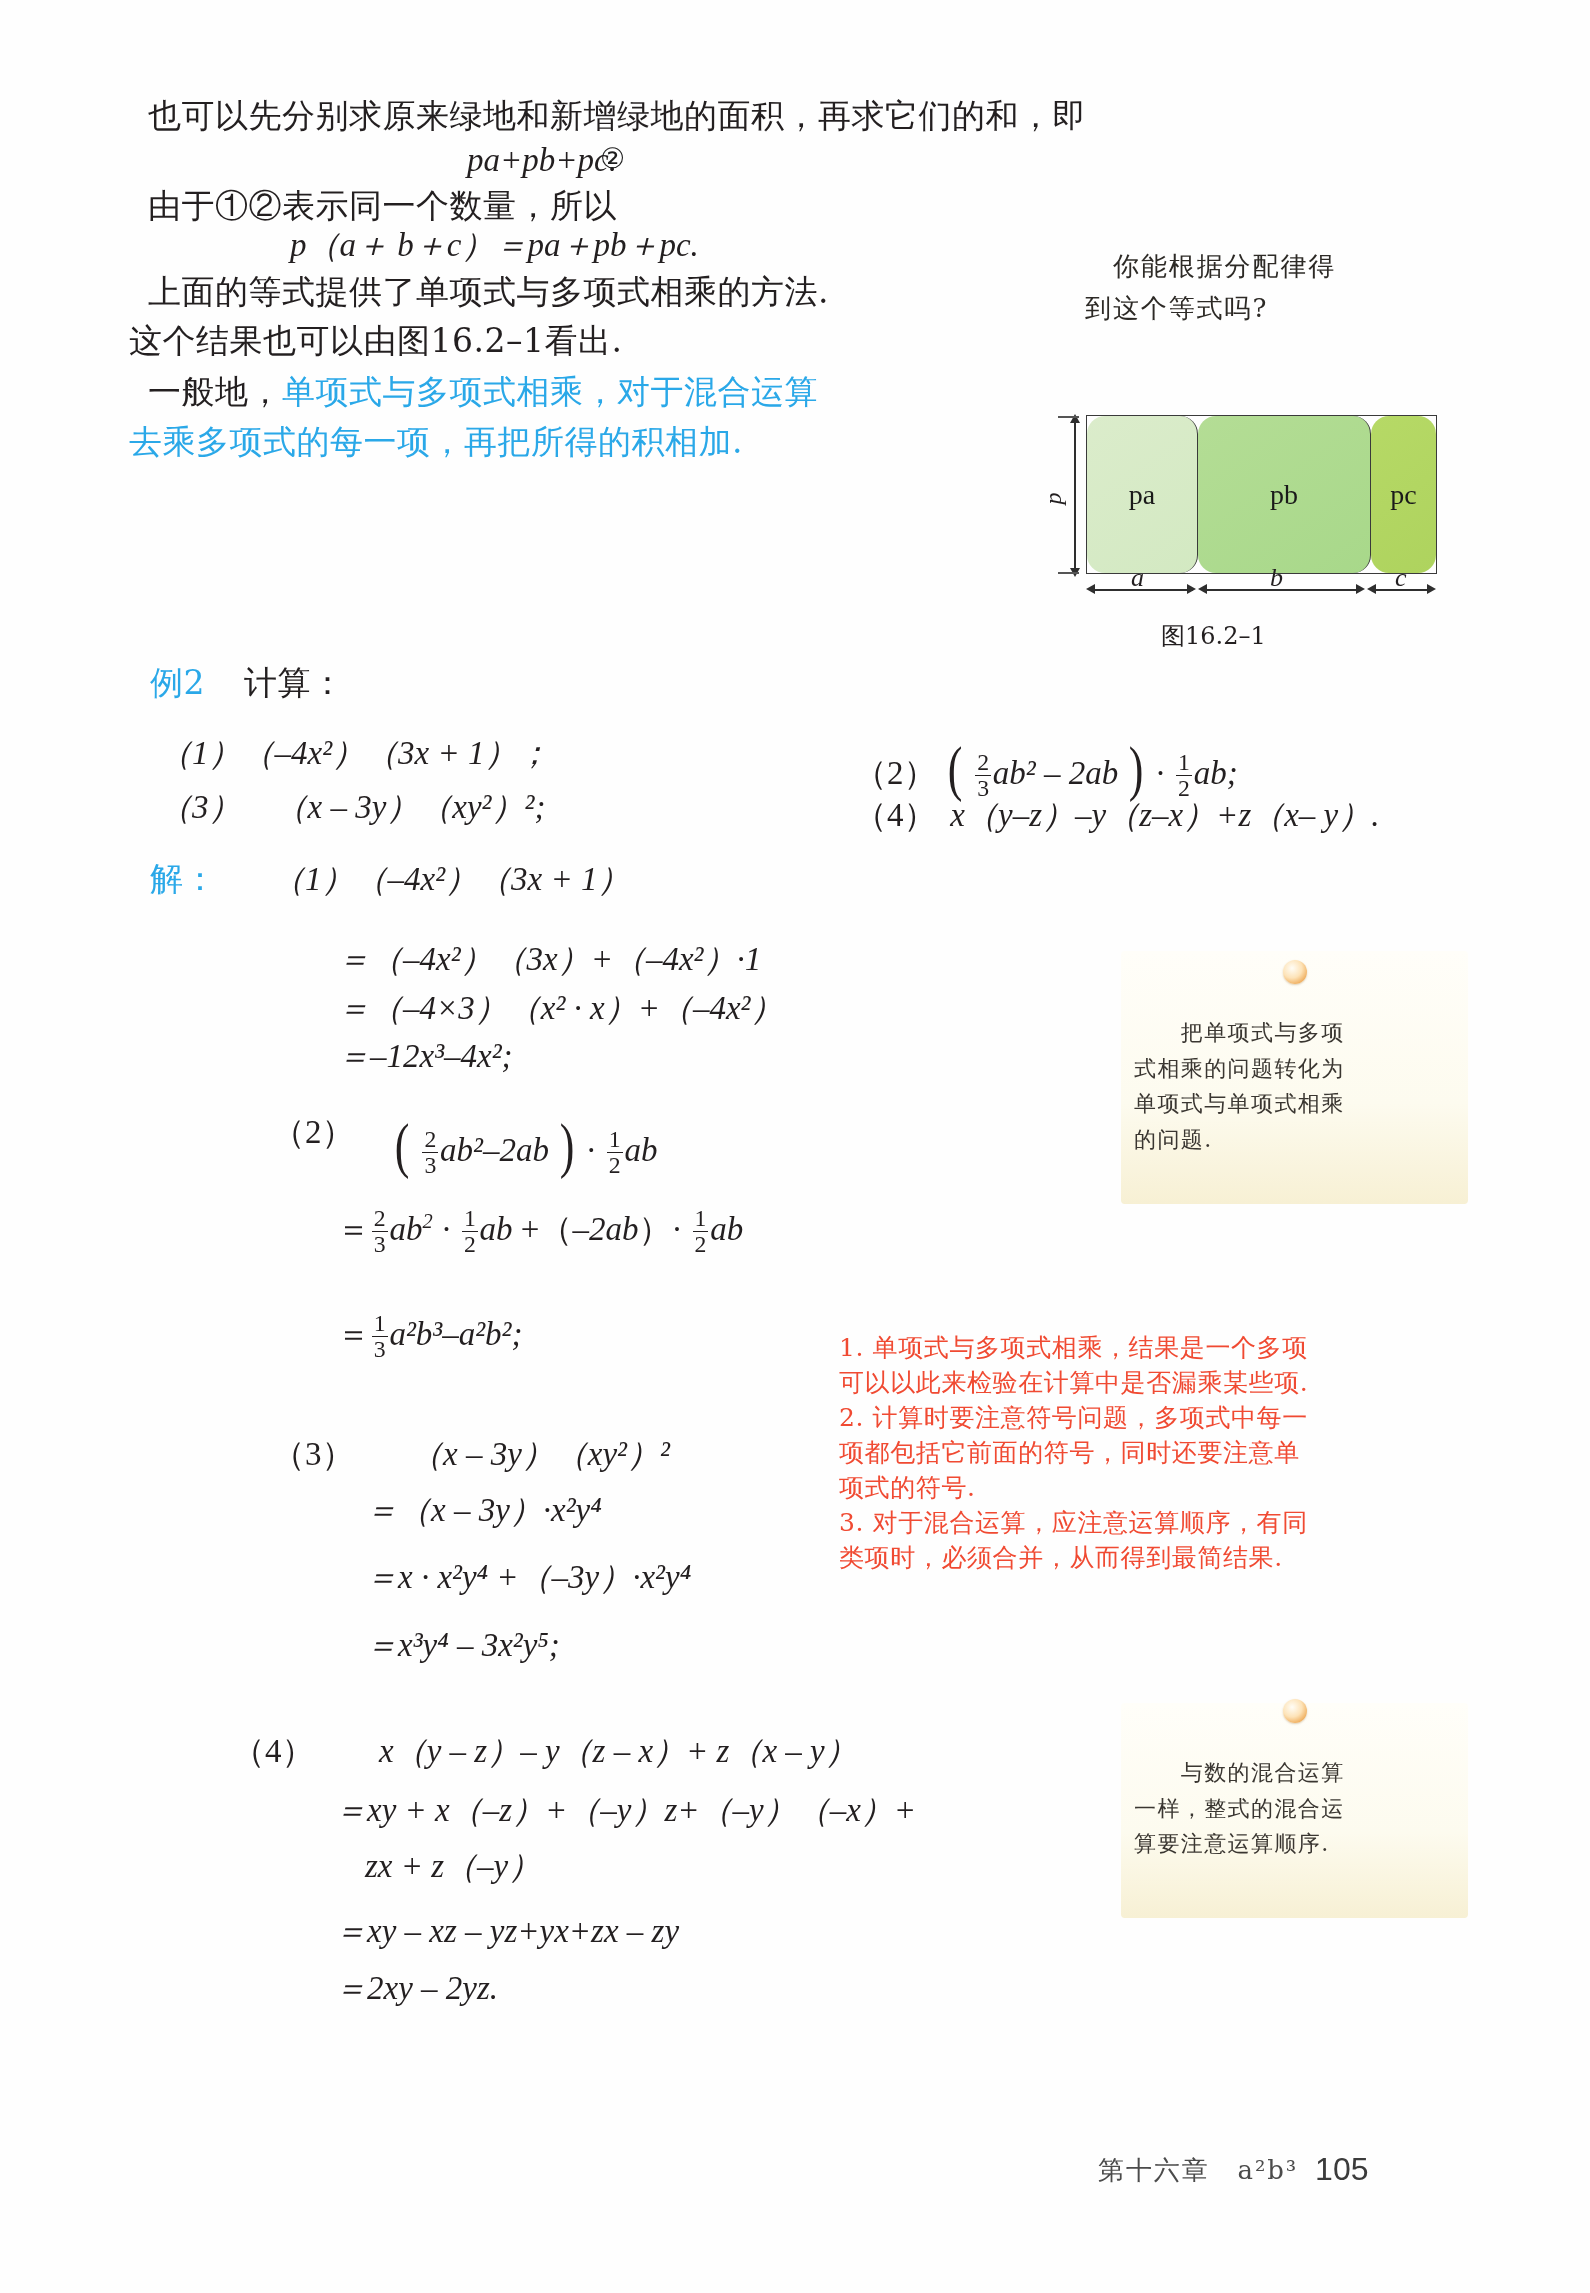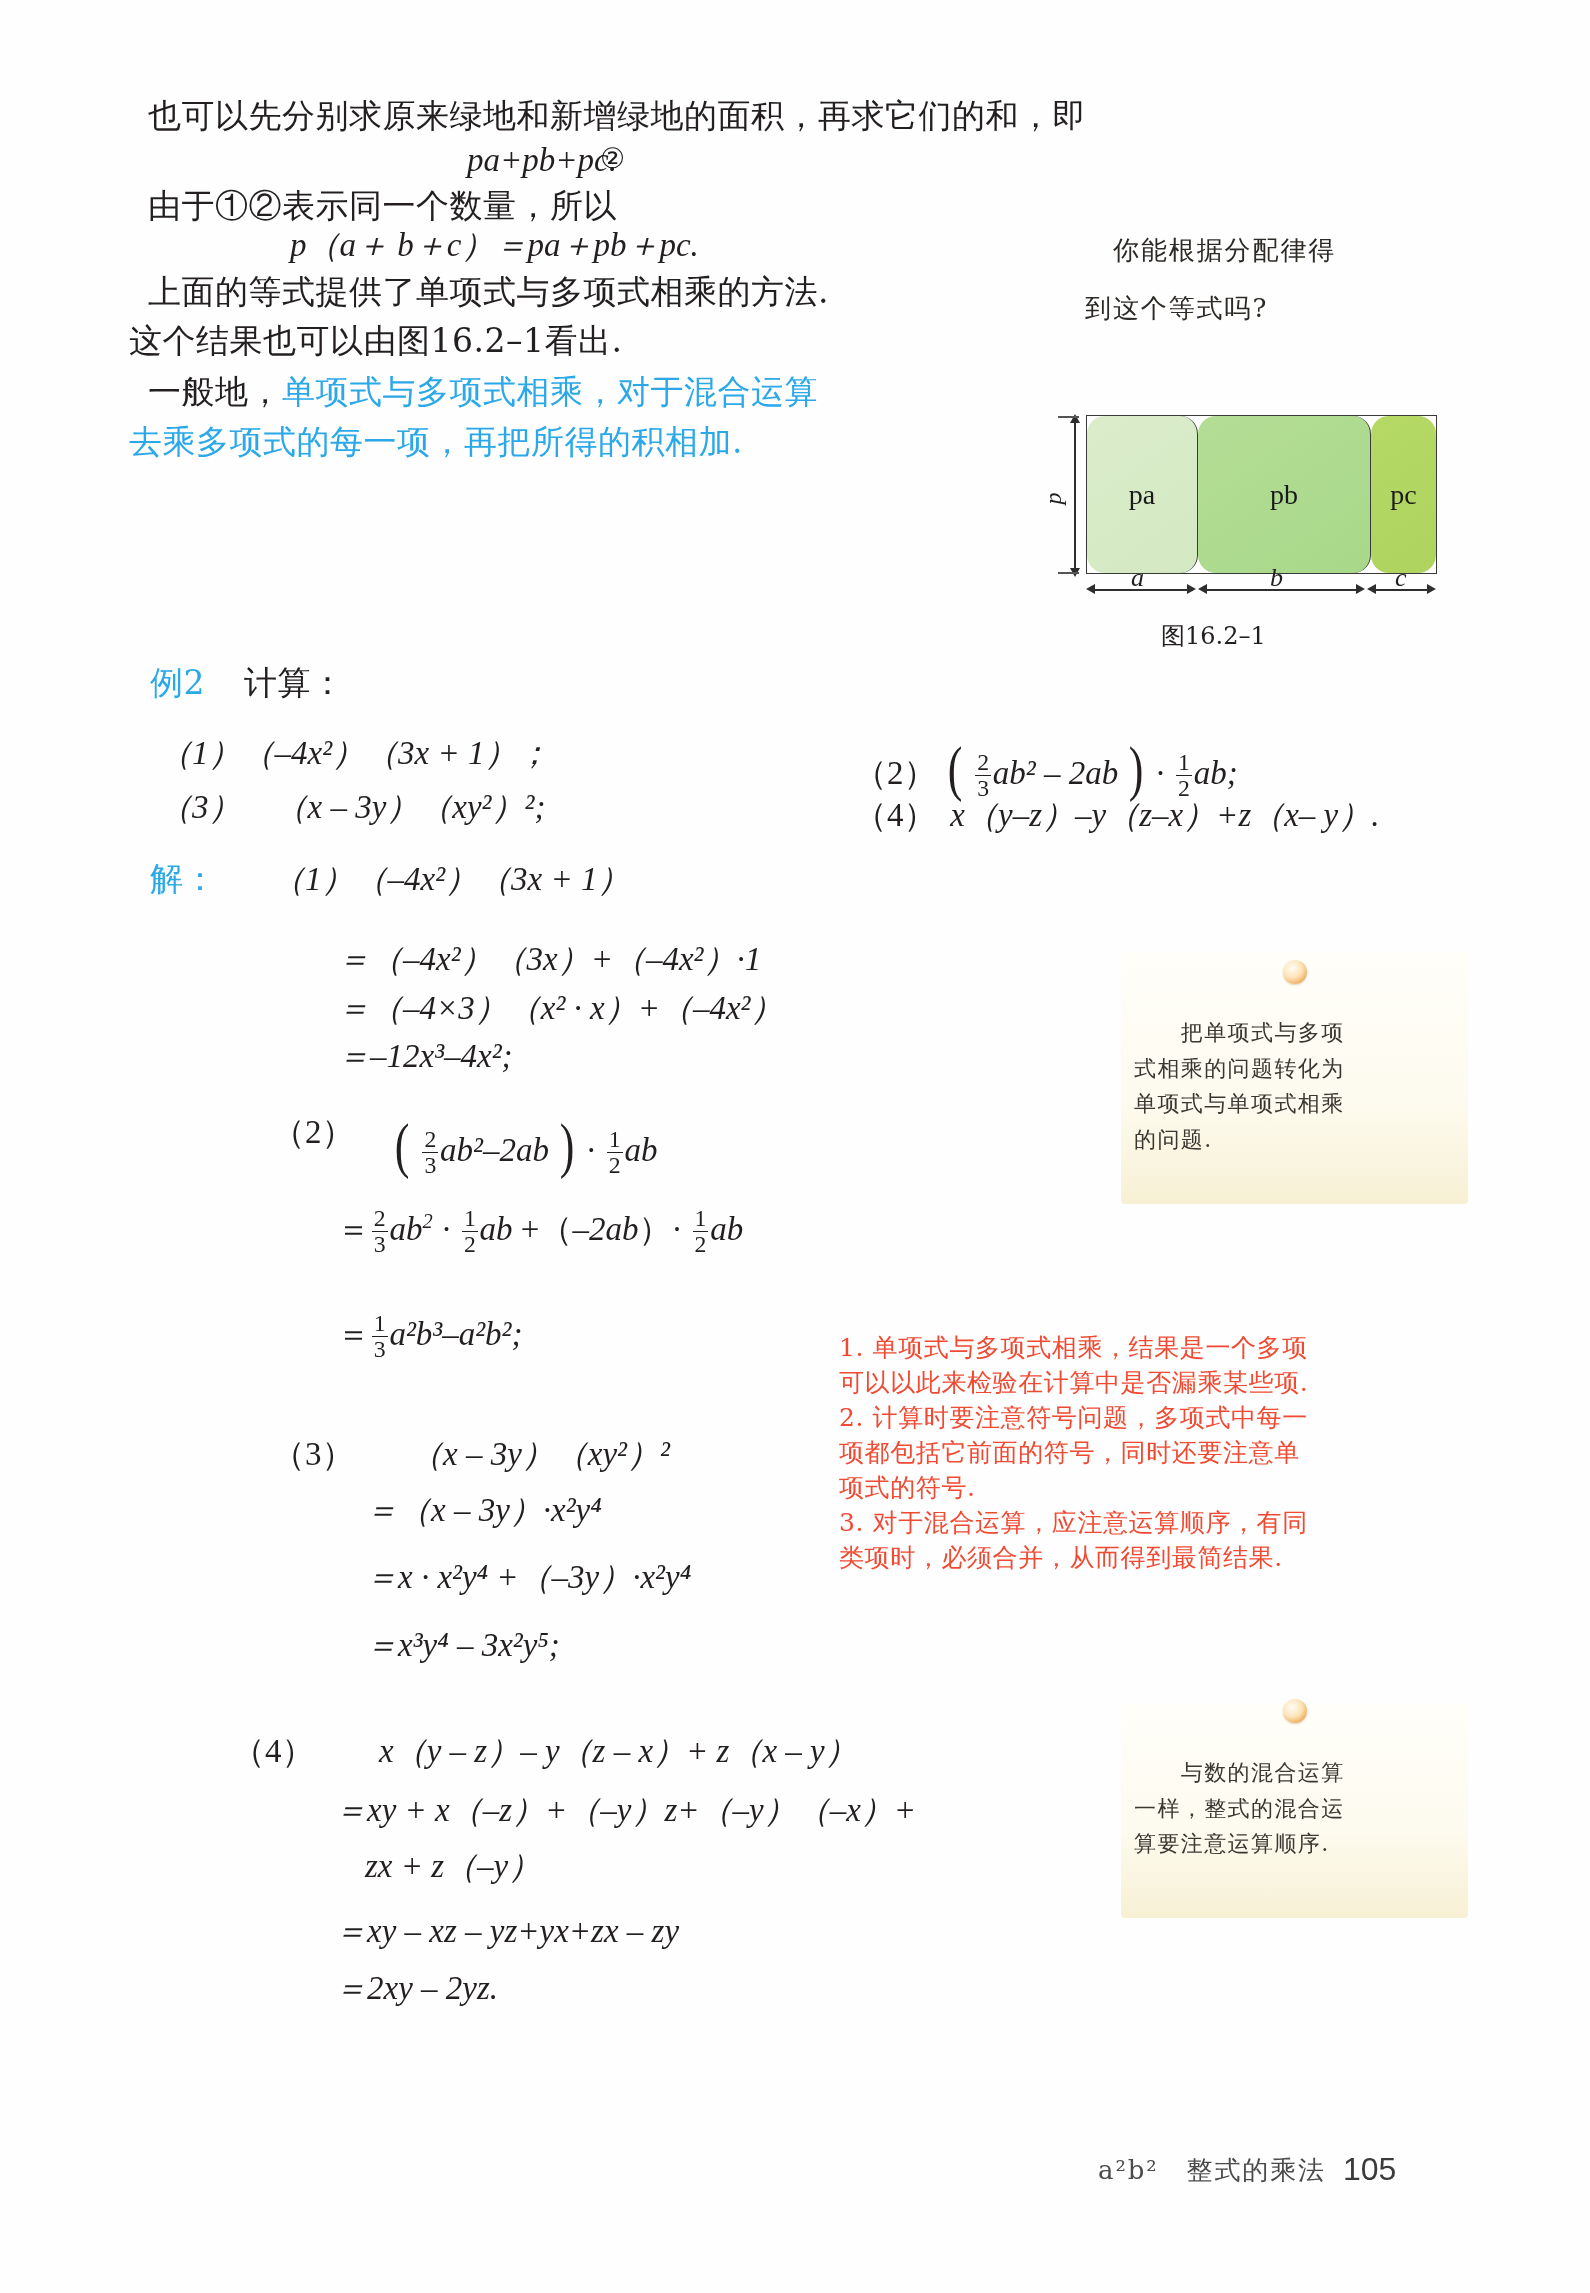--- a/index.html
+++ b/index.html
@@ -190,21 +190,21 @@
   </div>
 
   <div class="cn abs" style="left:148px; top:270px;">上面的等式提供了单项式与多项式相乘的方法.</div>
   <div class="cn abs" style="left:129px; top:319px;">这个结果也可以由图16.2–1看出.</div>
 
   <div class="cn abs" style="left:148px; top:370px;">
     <span>一般地，</span><span class="blue">单项式与多项式相乘，对于混合运算</span>
   </div>
   <div class="cn abs blue" style="left:129px; top:420px;">去乘多项式的每一项，再把所得的积相加.</div>
 
-  <div class="balloon" style="left:1113px; top:232px;">你能根据分配律得</div>
+  <div class="balloon" style="left:1113px; top:248px;">你能根据分配律得</div>
   <div class="balloon" style="left:1085px; top:290px;">到这个等式吗?</div>
 
   <div class="figure-wrap" style="left:1049px; top:403px; width:422px; height:244px;">
 
     <div class="math" style="position:absolute; left:-1.9px; top:82px; font-size:24px; transform:rotate(-90deg);">p</div>
 
     <div style="position:absolute; left:25px; top:17px; width:1.9px; height:150px; background:#2e2e2e;"></div>
     <div style="position:absolute; left:20.6px; top:11.2px; width:0;height:0;border-left:5.6px solid transparent;border-right:5.6px solid transparent;border-bottom:9.4px solid #2e2e2e;"></div>
     <div style="position:absolute; left:20.6px; top:165px; width:0;height:0;border-left:5.6px solid transparent;border-right:5.6px solid transparent;border-top:9.4px solid #2e2e2e;"></div>
 
@@ -352,17 +352,17 @@
   <div class="sidenote" style="left:1121px; top:1703px; width:347px; height:215px;">
     <div class="bead" style="top:-3.7px;"></div>
     <div class="txt" style="top:52px; padding:0 13px;">
       <div>　　与数的混合运算</div>
       <div>一样，整式的混合运</div>
       <div>算要注意运算顺序.</div>
     </div>
   </div>
 
   <div class="footer" style="left:1098px; top:2151px;">
-    <span>a²b²　整式的乘法</span><span class="pno">105</span>
+    <span>第十六章　a²b³</span><span class="pno">105</span>
   </div>
 
 </div>
 
 
 </body></html>

